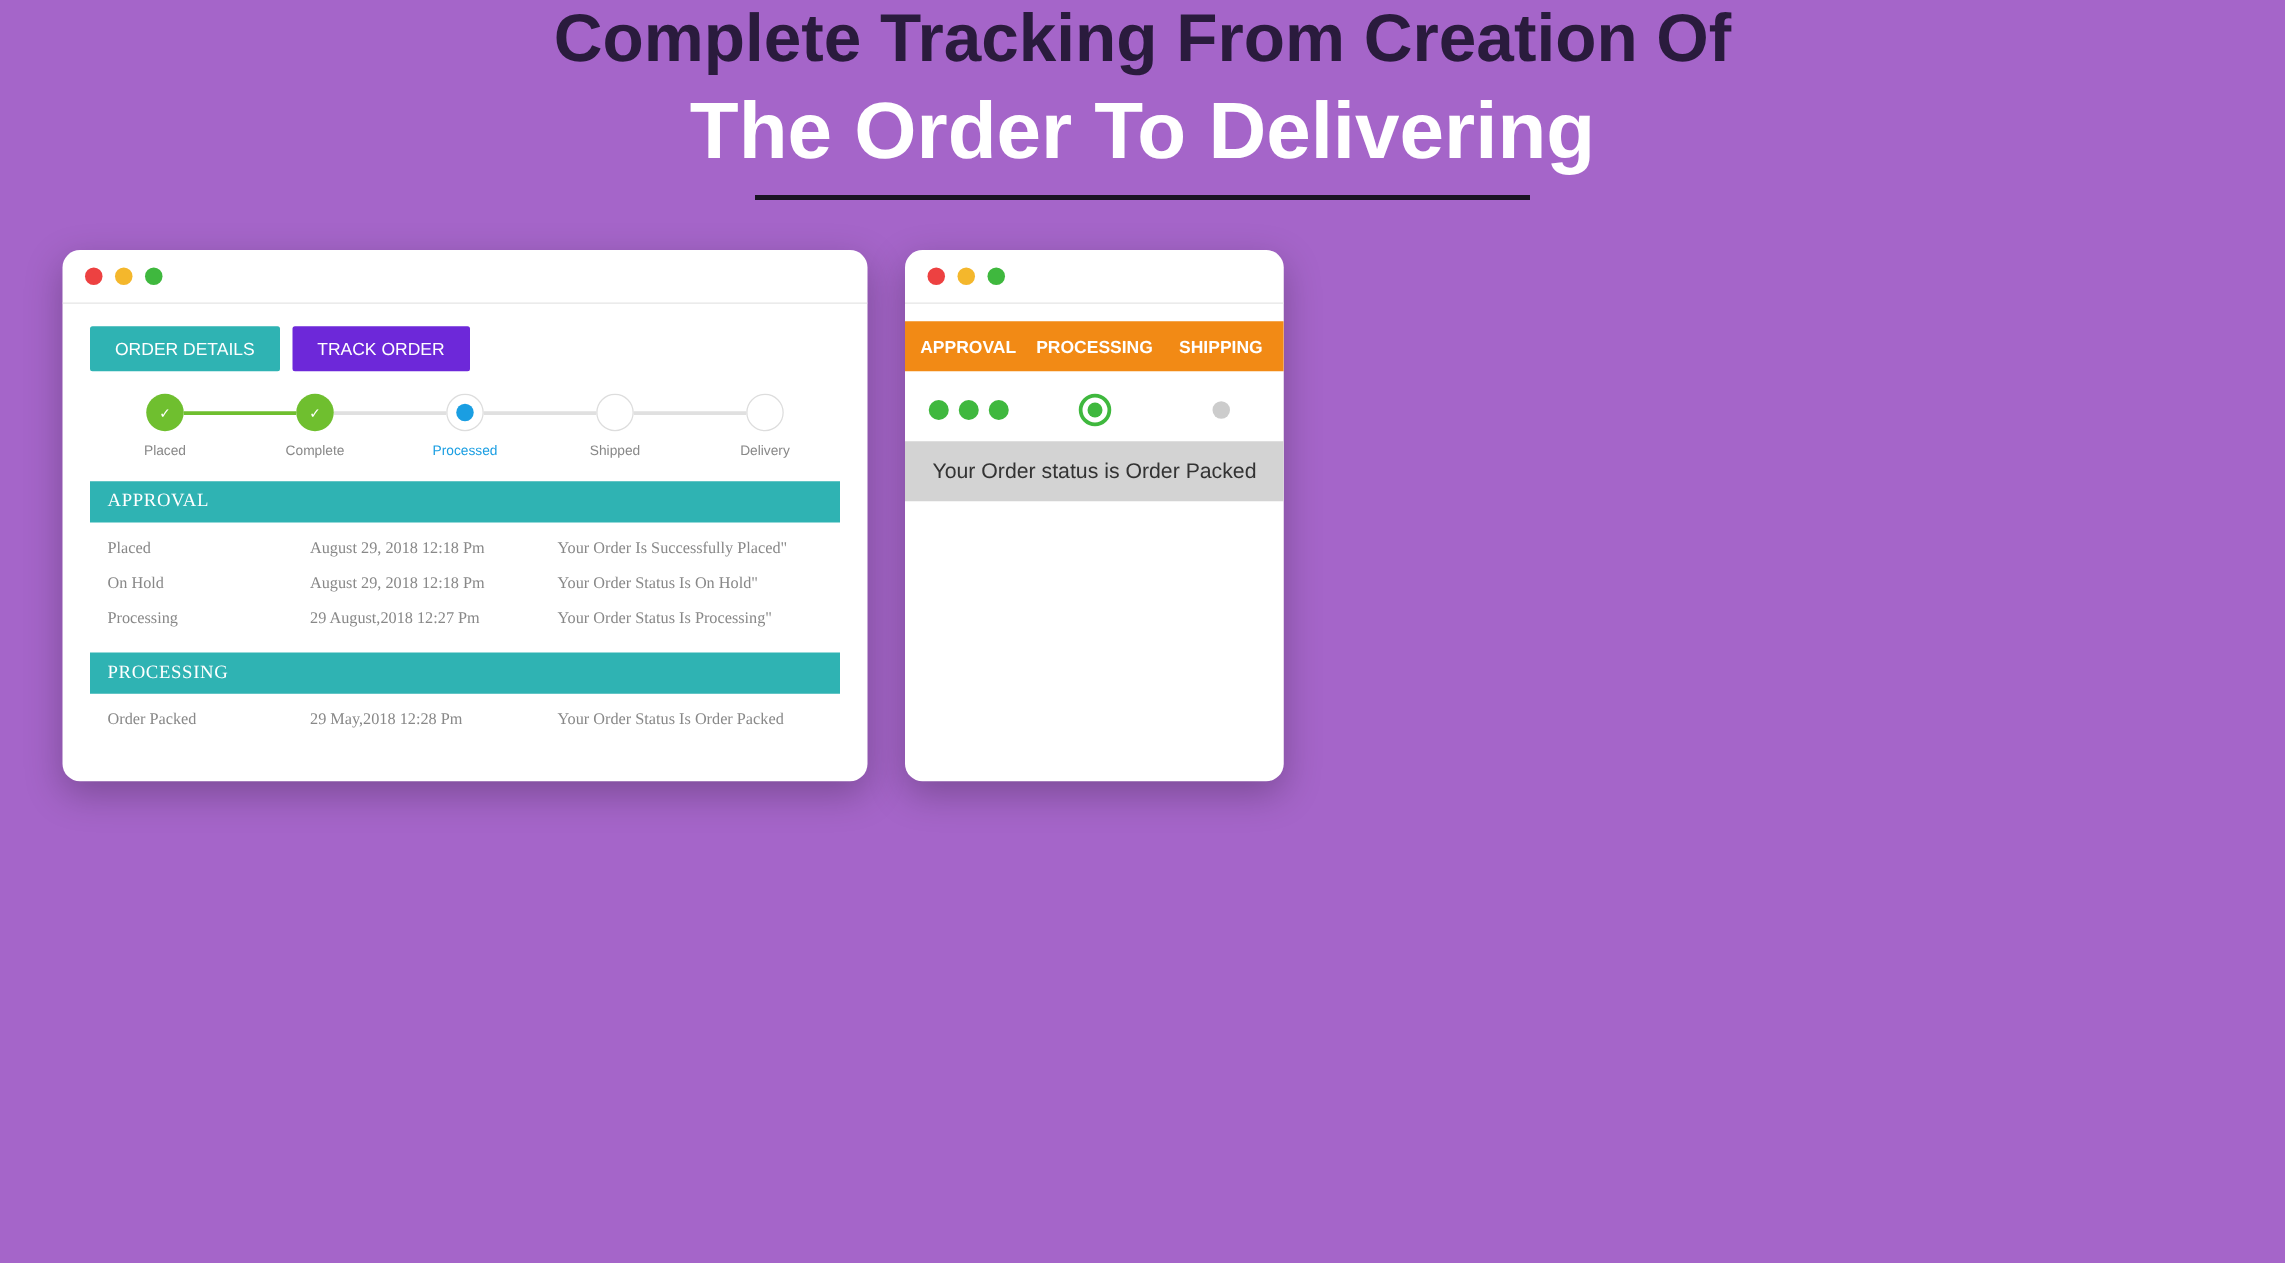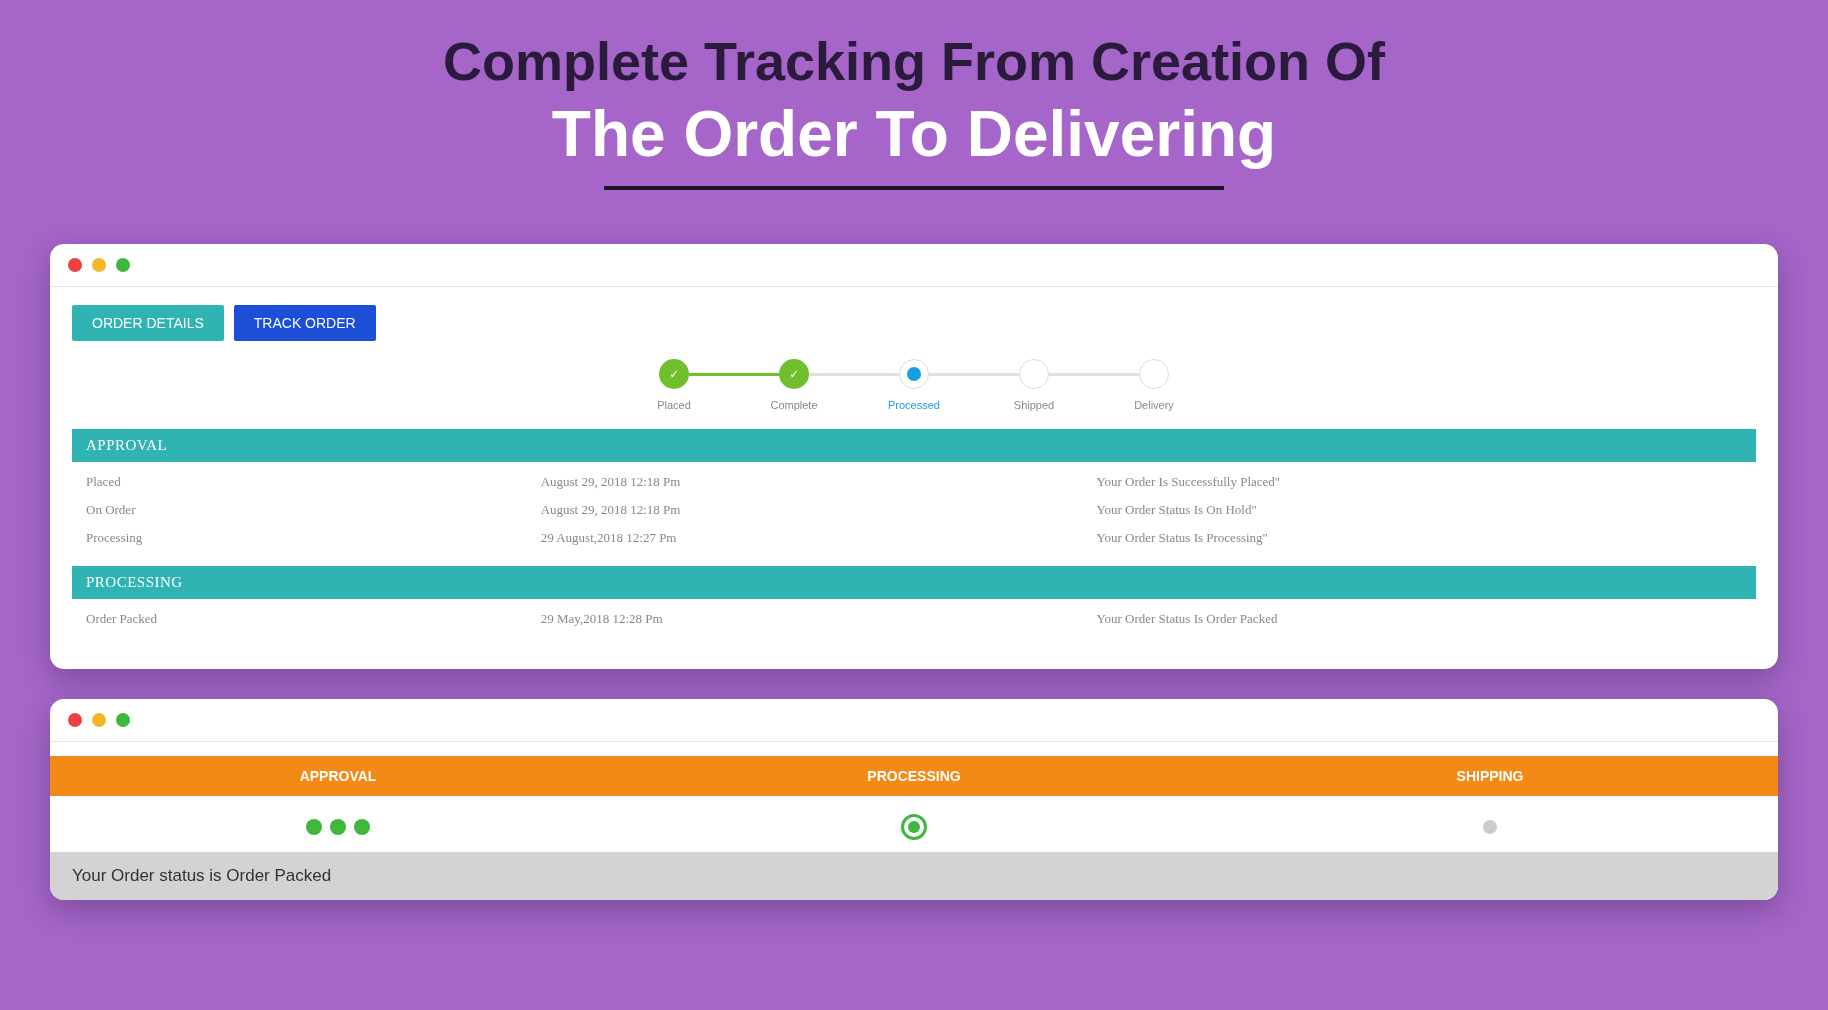--- a/index.html
+++ b/index.html
@@ -5,21 +5,20 @@
 * { margin: 0; padding: 0; box-sizing: border-box; }
 body {
   width: 1828px;
   height: 1010px;
   background: #a565c9;
   font-family: -apple-system, BlinkMacSystemFont, "Segoe UI", Arial, sans-serif;
   overflow: hidden;
 }
 .heading {
   text-align: center;
-  padding-top: 30px;
 }
 .heading-line1 {
   font-size: 54px;
   font-weight: 700;
   color: #2a1b3d;
 }
 .heading-line2 {
   font-size: 64px;
   font-weight: 600;
   color: #ffffff;
@@ -42,23 +41,21 @@
 }
 .body-text {
   font-size: 32px;
   line-height: 1.55;
   color: #1a1423;
   font-weight: 400;
 }
 .right-col {
   flex: 1;
   display: flex;
-  flex-direction: column;
   gap: 30px;
-  margin-top: 14px;
 }
 .window {
   background: #fff;
   border-radius: 14px;
   box-shadow: 0 10px 30px rgba(0,0,0,0.25);
   overflow: hidden;
 }
 .window-chrome {
   padding: 14px 18px;
   display: flex;
@@ -72,21 +69,21 @@
 .window-body { padding: 18px 22px 22px; }
 .tabs { display: flex; gap: 10px; margin-bottom: 18px; }
 .tab {
   padding: 10px 20px;
   font-size: 14px;
   color: #fff;
   border-radius: 2px;
   font-weight: 500;
 }
 .tab-teal { background: #2fb3b3; }
-.tab-blue { background: #1d4ed8; }
+.tab-blue { background: #6d28d9; }
 .progress-row {
   display: flex;
   justify-content: center;
   align-items: flex-start;
   gap: 0;
   margin-bottom: 18px;
   position: relative;
 }
 .step { display: flex; flex-direction: column; align-items: center; width: 120px; position: relative; }
 .step-circle {
@@ -221,21 +218,21 @@
 
         <div class="section-header">APPROVAL</div>
         <table class="status-table">
           <tbody>
               <tr>
             <td>Placed</td>
             <td>August 29, 2018 12:18 Pm</td>
             <td>Your Order Is Successfully Placed"</td>
           </tr>
           <tr>
-            <td>On Order</td>
+            <td>On Hold</td>
             <td>August 29, 2018 12:18 Pm</td>
             <td>Your Order Status Is On Hold"</td>
           </tr>
           <tr>
             <td>Processing</td>
             <td>29 August,2018 12:27 Pm</td>
             <td>Your Order Status Is Processing"</td>
           </tr>
         </tbody>
           </table>

